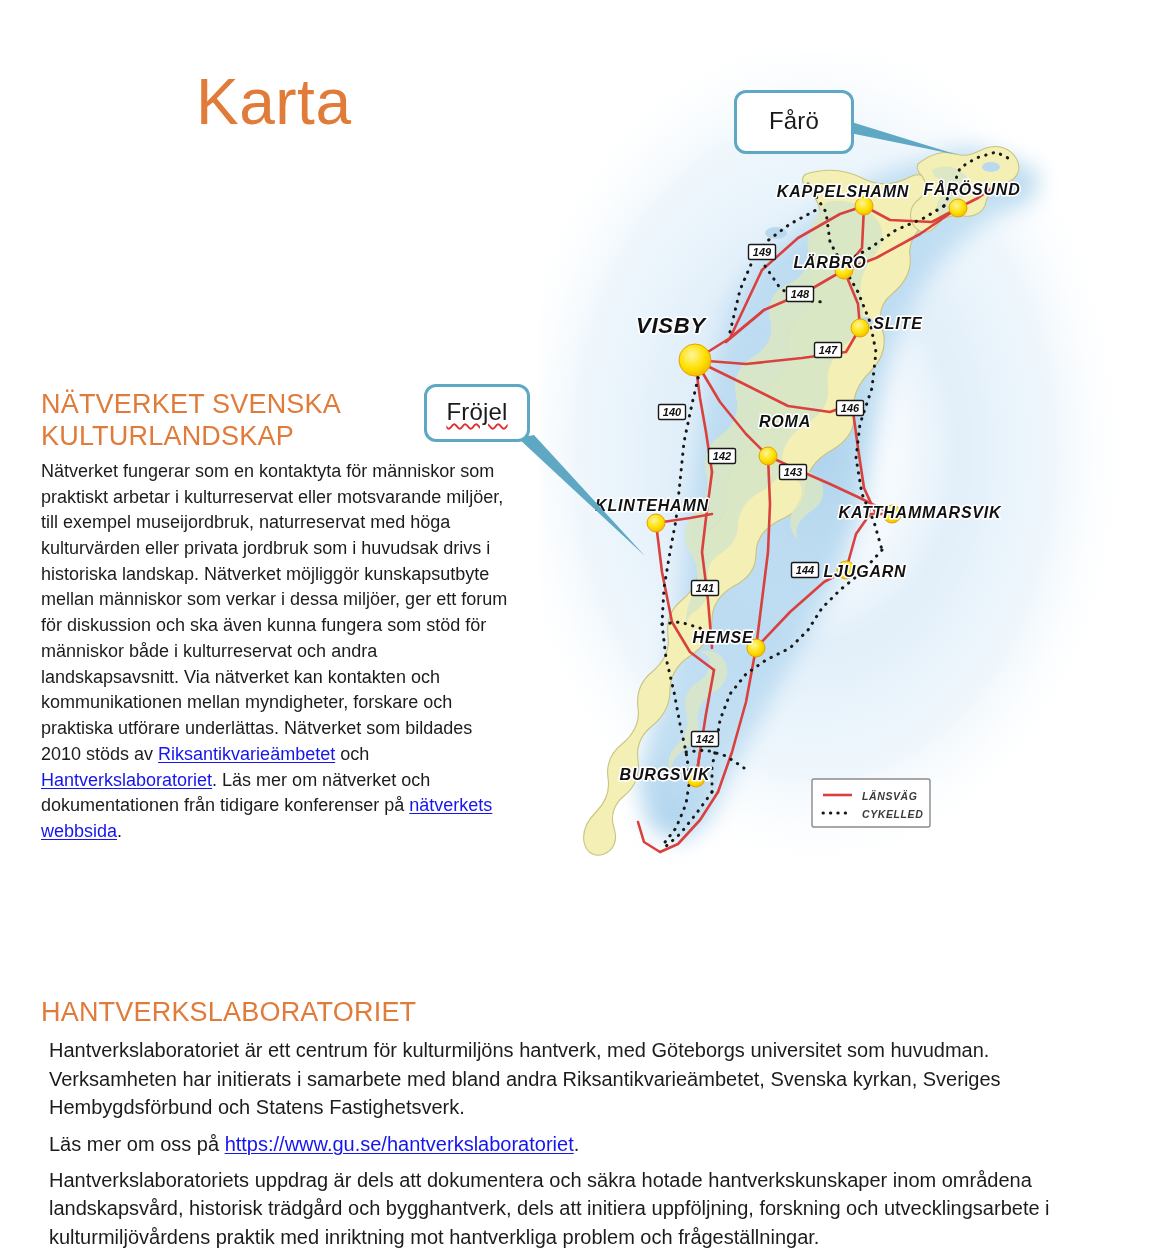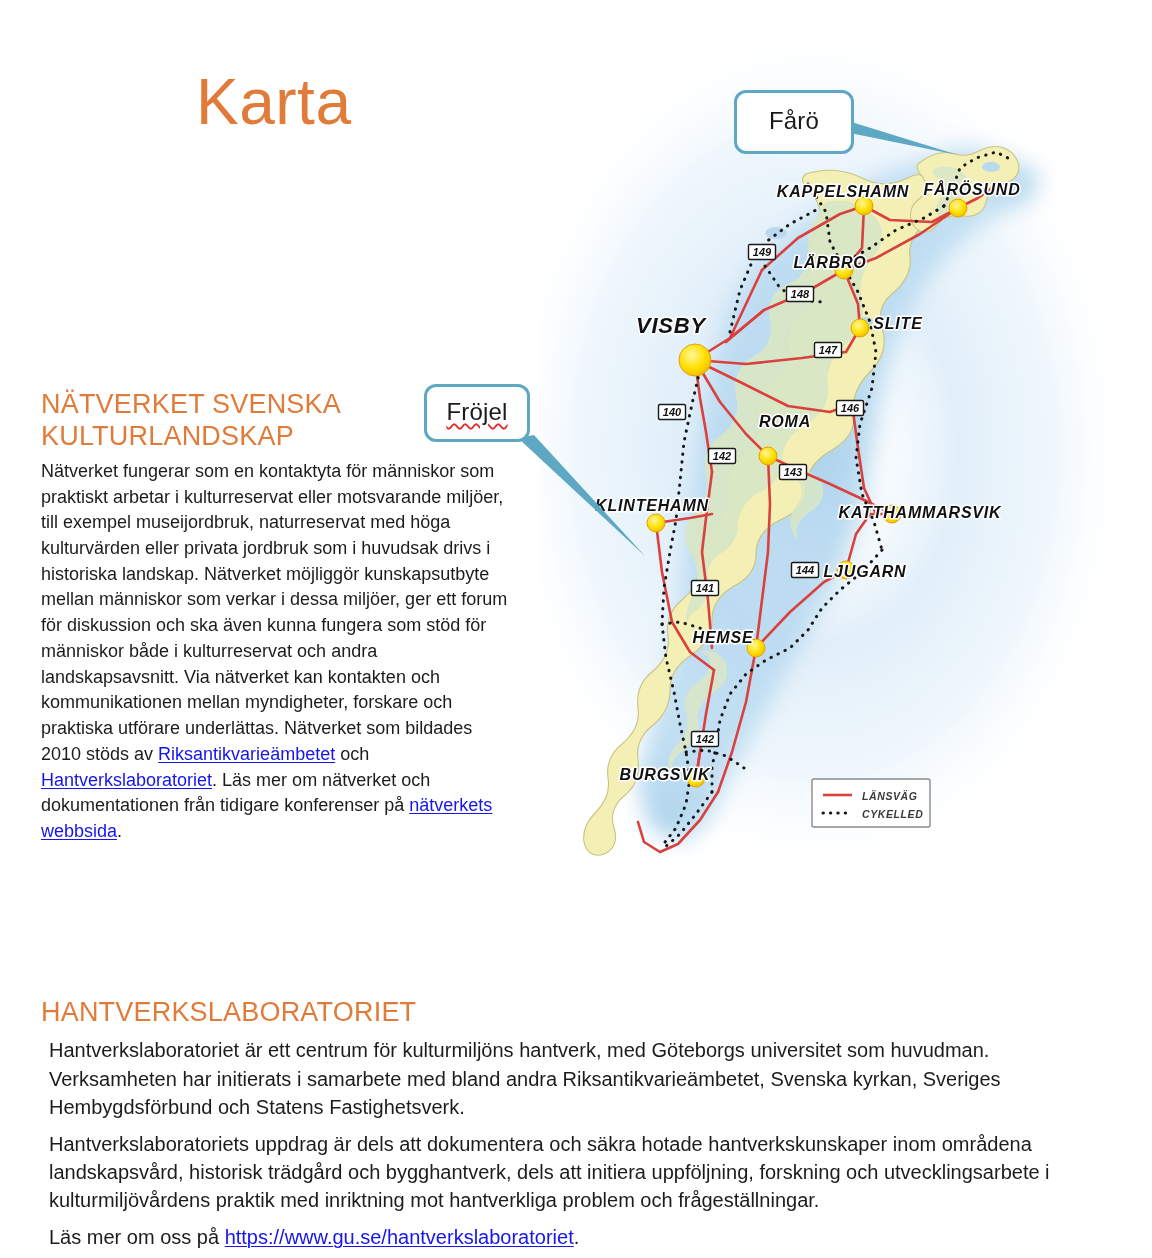--- a/index.html
+++ b/index.html
@@ -394,17 +394,17 @@
 <div id="left-column">
   <h2 class="section-heading">NÄTVERKET SVENSKA KULTURLANDSKAP</h2>
   <p id="network-body">
     <span>Nätverket fungerar som en kontaktyta för människor som praktiskt arbetar i kulturreservat eller motsvarande miljöer, till exempel museijordbruk, naturreservat med höga kulturvärden eller privata jordbruk som i huvudsak drivs i historiska landskap. Nätverket möjliggör kunskapsutbyte mellan människor som verkar i dessa miljöer, ger ett forum för diskussion och ska även kunna fungera som stöd för människor både i kulturreservat och andra landskapsavsnitt. Via nätverket kan kontakten och kommunikationen mellan myndigheter, forskare och praktiska utförare underlättas. Nätverket som bildades 2010 stöds av </span><a class="link">Riksantikvarieämbetet</a><span> och </span><a class="link">Hantverkslaboratoriet</a><span>. Läs mer om nätverket och dokumentationen från tidigare konferenser på </span><a class="link">nätverkets webbsida</a><span>.</span>
   </p>
 </div>
 
 <div id="bottom-section">
   <h2 id="lab-heading">HANTVERKSLABORATORIET</h2>
   <p>Hantverkslaboratoriet är ett centrum för kulturmiljöns hantverk, med Göteborgs universitet som huvudman. Verksamheten har initierats i samarbete med bland andra Riksantikvarieämbetet, Svenska kyrkan, Sveriges Hembygdsförbund och Statens Fastighetsverk.</p>
-  <p>Hantverkslaboratoriets uppdrag är dels att dokumentera och säkra hotade hantverkskunskaper inom områdena landskapsvård, historisk trädgård och bygghantverk, dels att initiera uppföljning, forskning och utvecklingsarbete i kulturmiljövårdens praktik med inriktning mot hantverkliga problem och frågeställningar.</p>
   <p>
     <span>Läs mer om oss på </span><a class="link">https://www.gu.se/hantverkslaboratoriet</a><span>.</span>
   </p>
+  <p>Hantverkslaboratoriets uppdrag är dels att dokumentera och säkra hotade hantverkskunskaper inom områdena landskapsvård, historisk trädgård och bygghantverk, dels att initiera uppföljning, forskning och utvecklingsarbete i kulturmiljövårdens praktik med inriktning mot hantverkliga problem och frågeställningar.</p>
 </div>
 
 </body></html>

